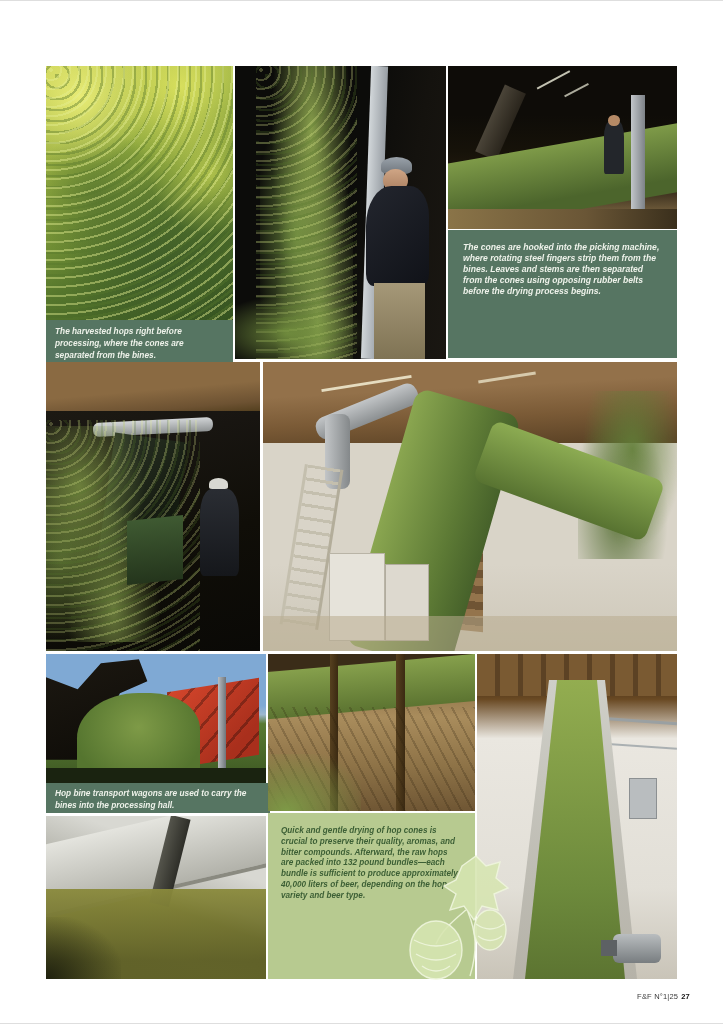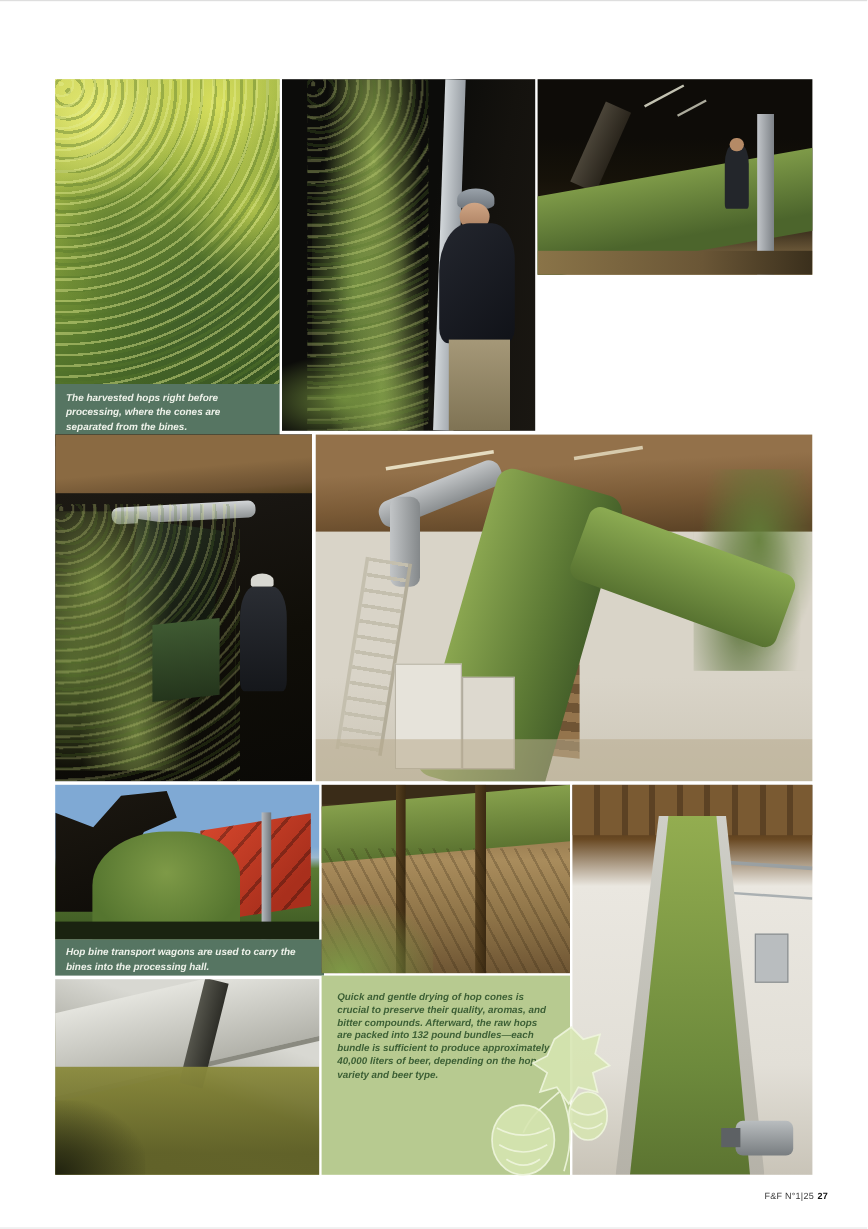--- a/index.html
+++ b/index.html
@@ -77,20 +77,23 @@
          background:linear-gradient(180deg,#7e9a48,#4c652c 80%);"></div>
     <div class="abs" style="left:80%;top:18%;width:6%;height:82%;
          background:linear-gradient(90deg,#c2c6ca,#7d8287);"></div>
     <div class="abs" style="left:68%;top:34%;width:9%;height:32%;border-radius:30% 30% 8% 8%;
          background:#23262b;"></div>
     <div class="abs" style="left:70%;top:30%;width:5%;height:7%;border-radius:50%;background:#b58a66;"></div>
     <div class="abs" style="left:0;top:88%;width:100%;height:12%;
          background:linear-gradient(90deg,#8a7448,#6a5636 60%,#3a2f1c);"></div>
   </div>
 
+  <div class="infobox-dark" style="left:448px;top:230px;width:229px;height:128px;">
+    <span>The cones are hooked into the picking machine, where rotating steel fingers strip them from the bines. Leaves and stems are then separated from the cones using opposing rubber belts before the drying process begins.</span>
+  </div>
 
   <div class="ph" style="left:46px;top:362px;width:214px;height:289px;background:
        linear-gradient(165deg,#1d1a13 0 10%,#191612 28%,#100e08 62%,#0a0906 100%);">
     <div class="abs woodtx" style="left:0;top:0;width:100%;height:17%;
          background:linear-gradient(175deg,#8a6a42 0 55%,#6d5232 85%,#54401f);"></div>
     <div class="abs" style="left:22%;top:20%;width:56%;height:5%;border-radius:6px;transform:rotate(-3deg);
          background:linear-gradient(#d2d5d7,#8f9394);"></div>
     <div class="abs" style="left:28%;top:26%;width:34%;height:44%;transform:rotate(8deg);
          background:linear-gradient(120deg,#2c3526,#141a10 70%);"></div>
     <div class="abs" style="left:0;top:22%;width:70%;height:75%;background:

